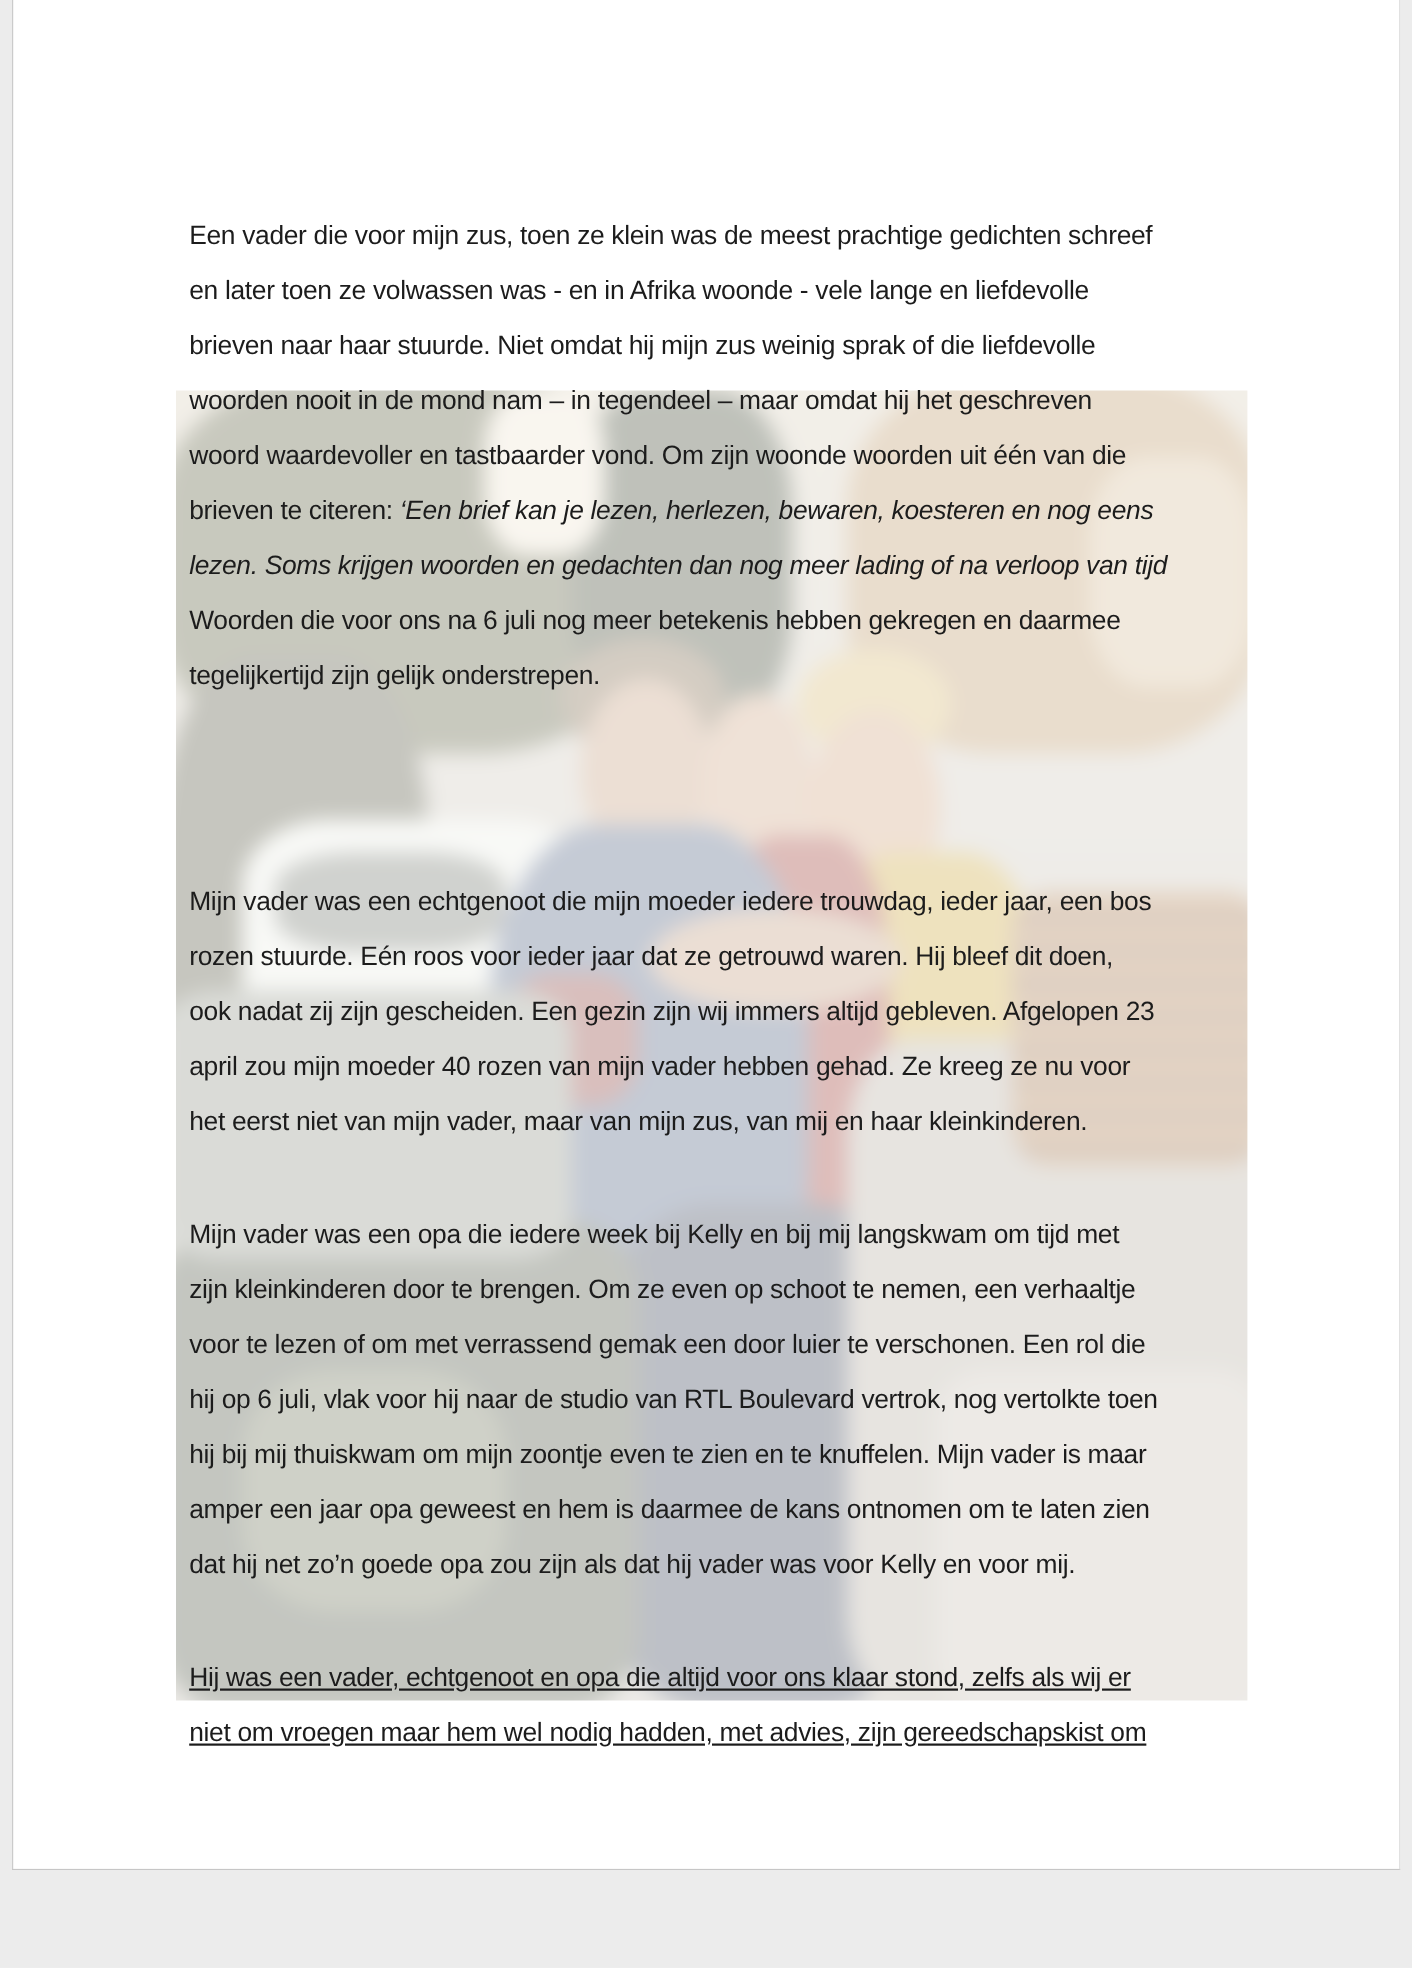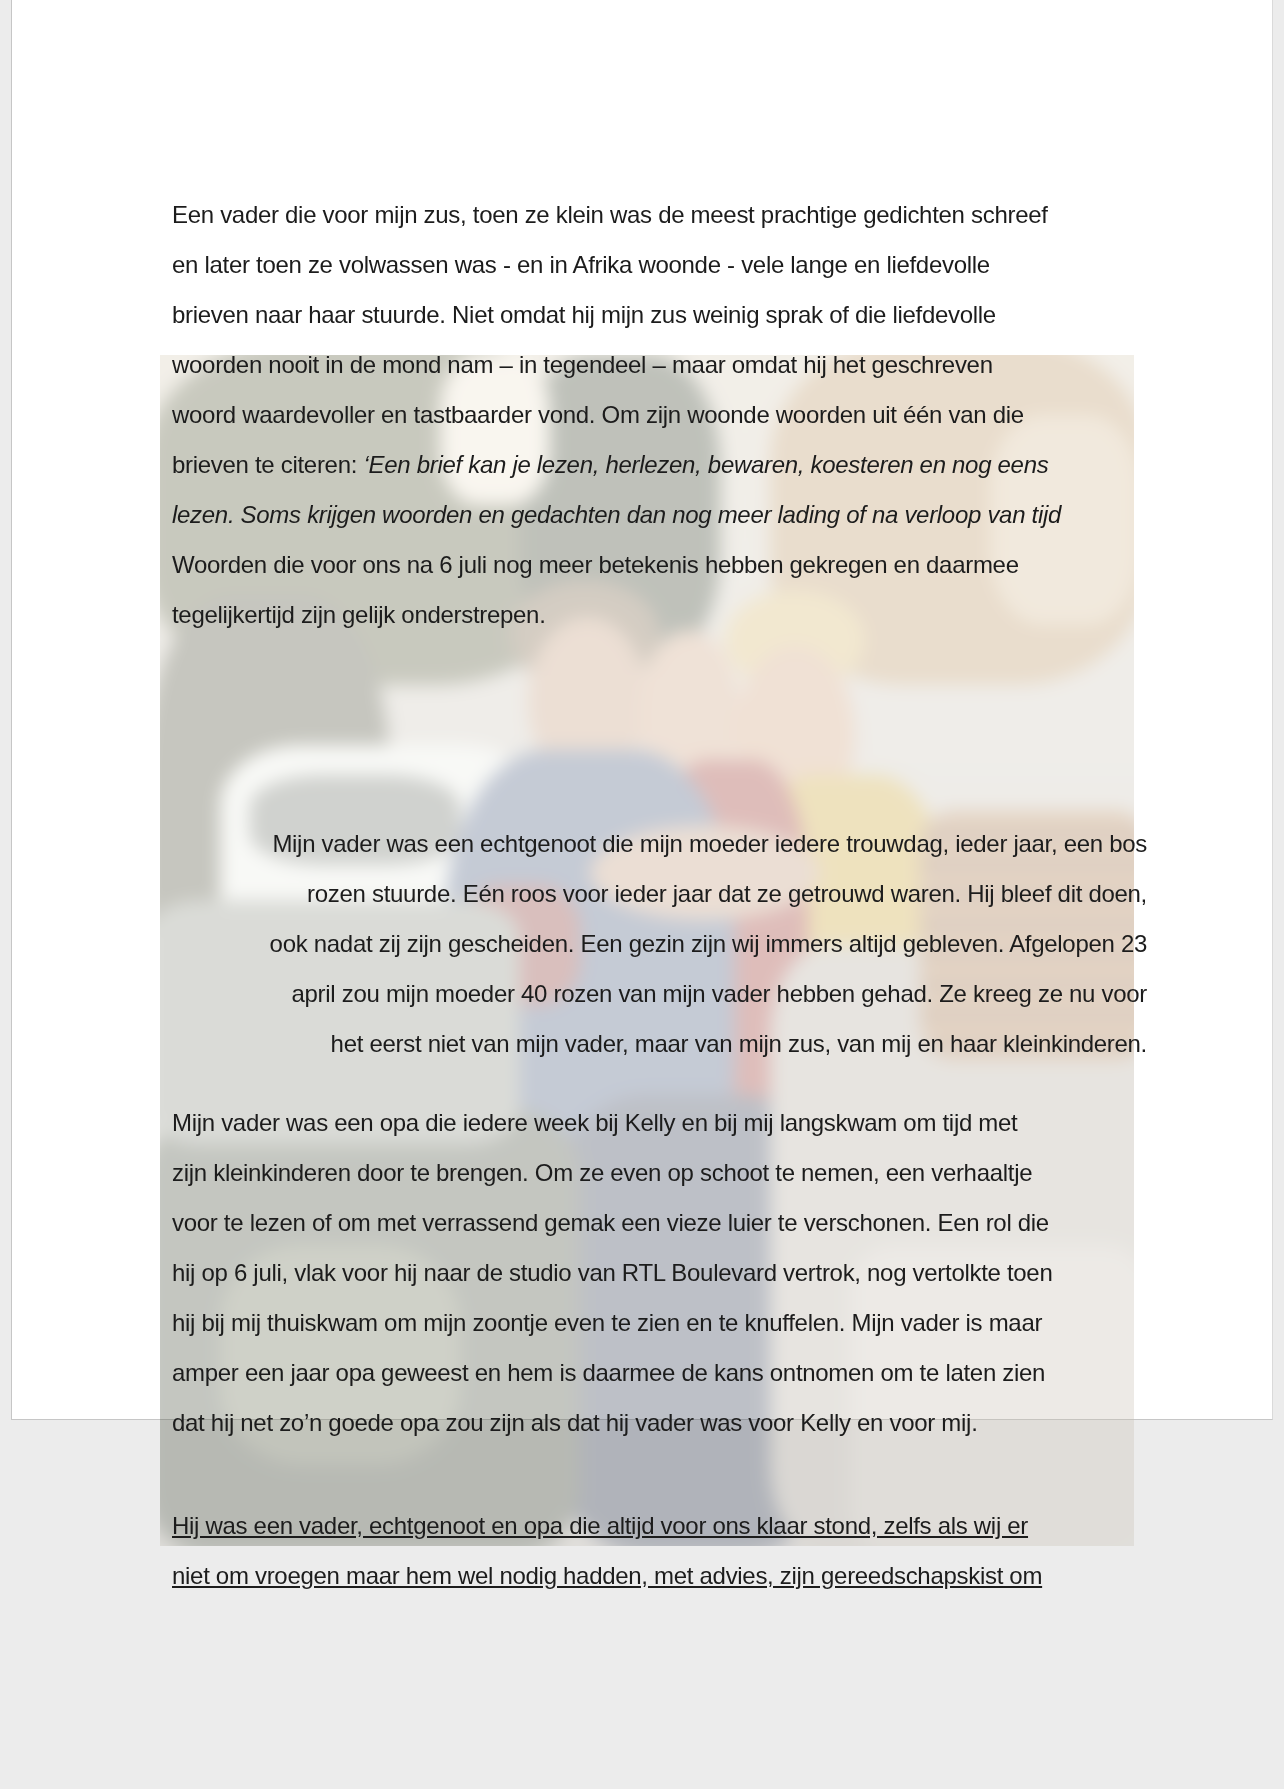--- a/index.html
+++ b/index.html
@@ -5,21 +5,21 @@
   html,body{margin:0;padding:0;}
   body{
     width:1284px;height:1789px;
     background:#ececec;
     overflow:hidden;
     position:relative;
     font-family:"Liberation Sans",sans-serif;
   }
   .page{
     position:absolute;left:11px;top:0;
-    width:1262px;height:1420px;
+    width:1262px;height:1700px;
     background:#ffffff;
     border-left:1px solid #c6c6c6;
     border-right:1px solid #dadada;
     border-bottom:1px solid #c6c6c6;
     box-sizing:border-box;
   }
   
   .photo{
     position:absolute;left:148px;top:355px;
     width:974px;height:1191px;
@@ -86,32 +86,32 @@
       <div class="tl"><span class="r">en later toen ze volwassen was - en in Afrika woonde - vele lange en liefdevolle</span><span class="i"></span></div>
       <div class="tl"><span class="r">brieven naar haar stuurde. Niet omdat hij mijn zus weinig sprak of die liefdevolle</span><span class="i"></span></div>
       <div class="tl"><span class="r">woorden nooit in de mond nam – in tegendeel – maar omdat hij het geschreven</span><span class="i"></span></div>
       <div class="tl"><span class="r">woord waardevoller en tastbaarder vond. Om zijn woonde woorden uit één van die</span><span class="i"></span></div>
       <div class="tl"><span class="r">brieven te citeren: </span><span class="i">‘Een brief kan je lezen, herlezen, bewaren, koesteren en nog eens</span></div>
       <div class="tl"><span class="r"></span><span class="i">lezen. Soms krijgen woorden en gedachten dan nog meer lading of na verloop van tijd</span></div>
       <div class="tl"><span class="r">Woorden die voor ons na 6 juli nog meer betekenis hebben gekregen en daarmee</span><span class="i"></span></div>
       <div class="tl"><span class="r">tegelijkertijd zijn gelijk onderstrepen.</span><span class="i"></span></div>
     </div>
 
-    <div class="para" style="top:819px;text-align:right;">
+    <div class="para" style="top:795px;">
       <div class="tl"><span class="r">Mijn vader was een echtgenoot die mijn moeder iedere trouwdag, ieder jaar, een bos</span><span class="i"></span></div>
       <div class="tl"><span class="r">rozen stuurde. Eén roos voor ieder jaar dat ze getrouwd waren. Hij bleef dit doen,</span><span class="i"></span></div>
       <div class="tl"><span class="r">ook nadat zij zijn gescheiden. Een gezin zijn wij immers altijd gebleven. Afgelopen 23</span><span class="i"></span></div>
       <div class="tl"><span class="r">april zou mijn moeder 40 rozen van mijn vader hebben gehad. Ze kreeg ze nu voor</span><span class="i"></span></div>
       <div class="tl"><span class="r">het eerst niet van mijn vader, maar van mijn zus, van mij en haar kleinkinderen.</span><span class="i"></span></div>
     </div>
 
     <div class="para" style="top:1098px;">
       <div class="tl"><span class="r">Mijn vader was een opa die iedere week bij Kelly en bij mij langskwam om tijd met</span><span class="i"></span></div>
       <div class="tl"><span class="r">zijn kleinkinderen door te brengen. Om ze even op schoot te nemen, een verhaaltje</span><span class="i"></span></div>
-      <div class="tl"><span class="r">voor te lezen of om met verrassend gemak een vieze luier te verschonen. Een rol die</span><span class="i"></span></div>
+      <div class="tl"><span class="r">voor te lezen of om met verrassend gemak een door luier te verschonen. Een rol die</span><span class="i"></span></div>
       <div class="tl"><span class="r">hij op 6 juli, vlak voor hij naar de studio van RTL Boulevard vertrok, nog vertolkte toen</span><span class="i"></span></div>
       <div class="tl"><span class="r">hij bij mij thuiskwam om mijn zoontje even te zien en te knuffelen. Mijn vader is maar</span><span class="i"></span></div>
       <div class="tl"><span class="r">amper een jaar opa geweest en hem is daarmee de kans ontnomen om te laten zien</span><span class="i"></span></div>
       <div class="tl"><span class="r">dat hij net zo’n goede opa zou zijn als dat hij vader was voor Kelly en voor mij.</span><span class="i"></span></div>
     </div>
 
     <div class="para" style="top:1501px;text-decoration:underline;">
       <div class="tl"><span class="r">Hij was een vader, echtgenoot en opa die altijd voor ons klaar stond, zelfs als wij er</span><span class="i"></span></div>
       <div class="tl"><span class="r">niet om vroegen maar hem wel nodig hadden, met advies, zijn gereedschapskist om</span><span class="i"></span></div>
     </div>

